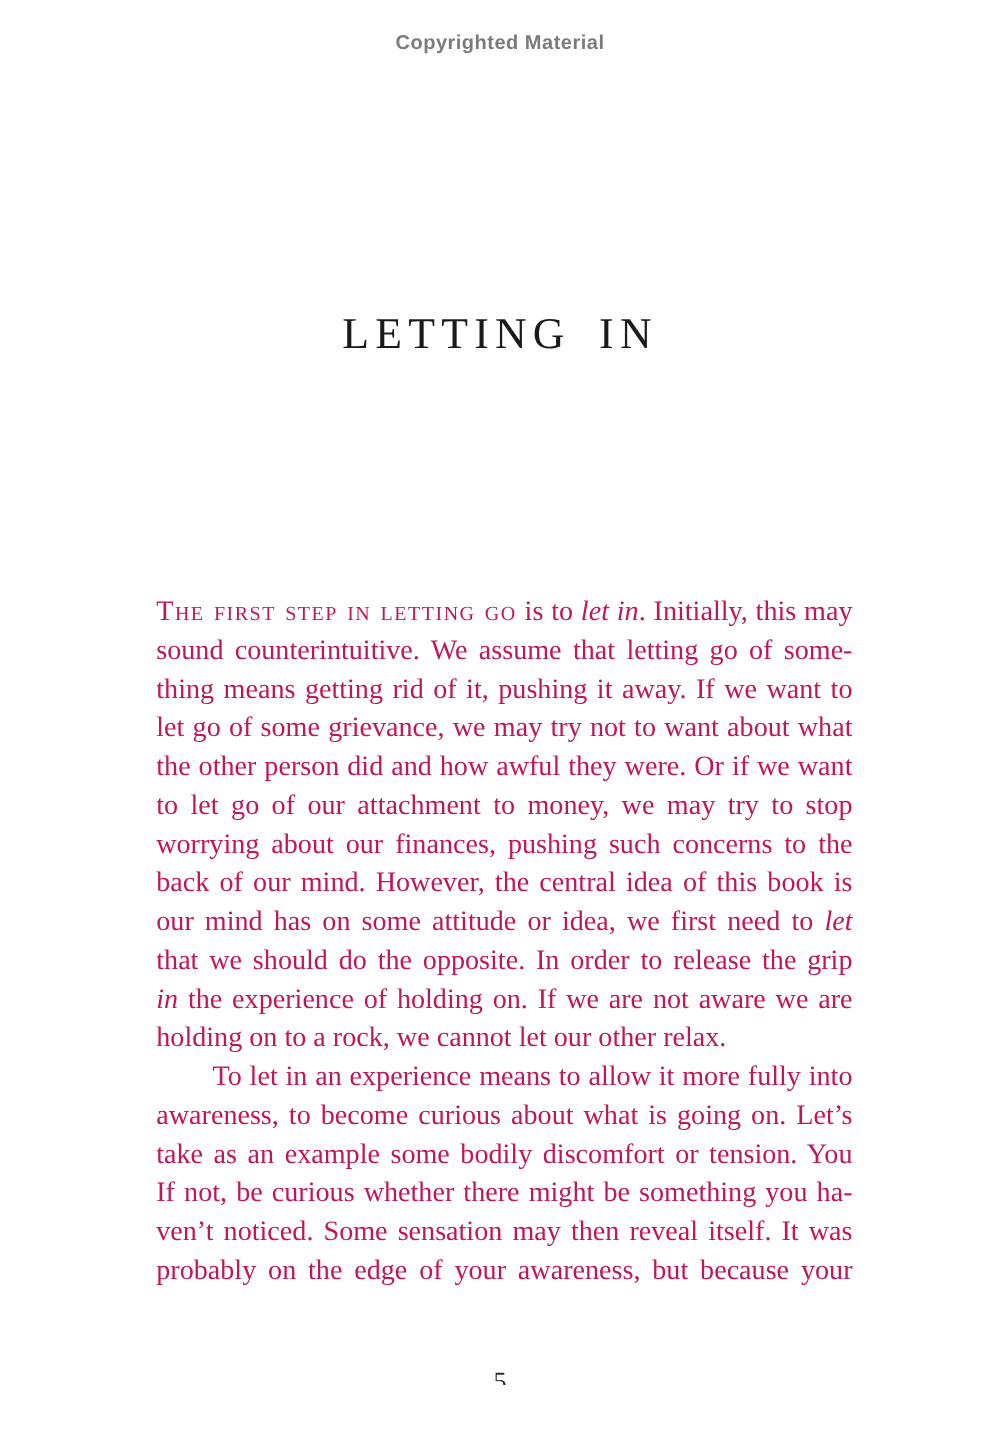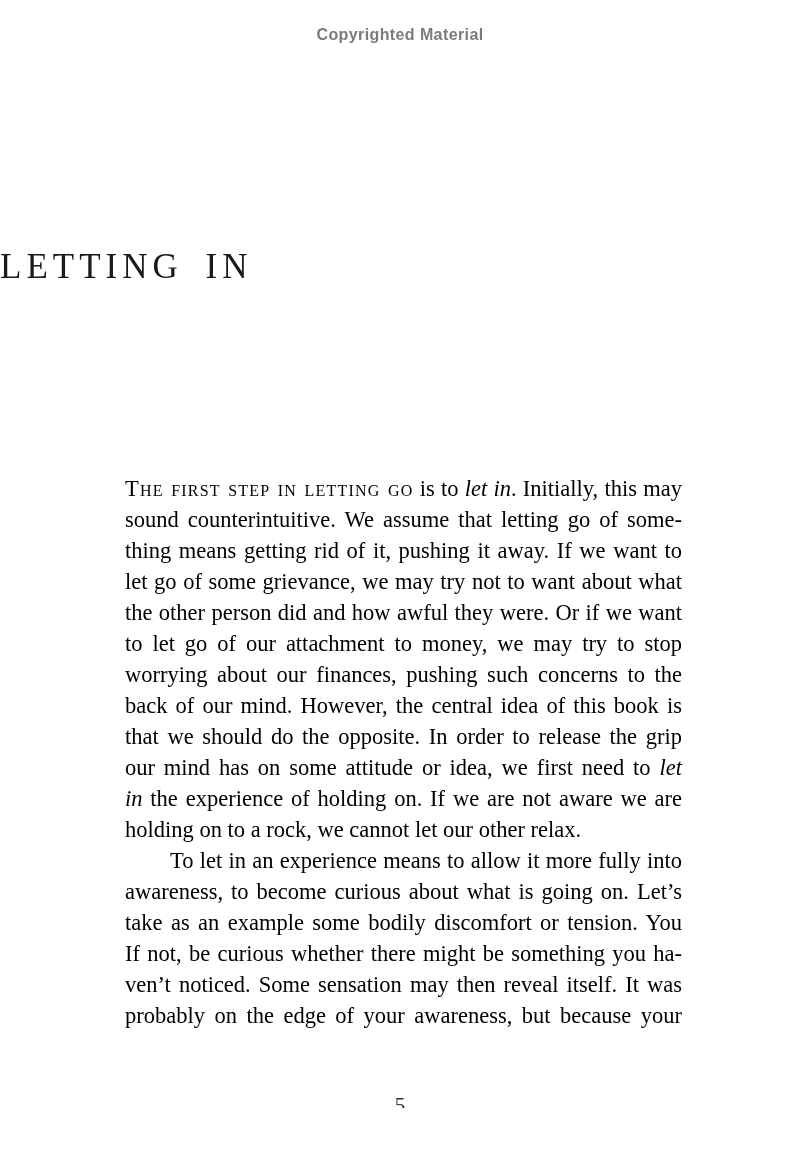--- a/index.html
+++ b/index.html
@@ -22,34 +22,35 @@
     letter-spacing: 0.4px;
     color: #7b7b7b;
   }
   .watermark.top { top: 26px; }
   .watermark.bottom { top: 1111px; }
   .chapter-title {
     position: absolute;
     left: 0;
     top: 224px;
     width: 800px;
+    text-align: center;
     font-size: 35px;
     letter-spacing: 5px;
     word-spacing: 9px;
     color: #1a1a1a;
     font-weight: normal;
   }
   .body-text {
     position: absolute;
     left: 125px;
     top: 473px;
     width: 557px;
     font-size: 22.5px;
     line-height: 31px;
-    color: #000000;
+    color: #be185d;
   }
   .line {
     text-align: justify;
     text-align-last: left;
     white-space: normal;
     height: 31px;
   }
   .line.just { text-align-last: justify; }
   .line.ind { text-indent: 45px; }
   .sc { font-variant: small-caps; letter-spacing: 1.2px; }
@@ -73,22 +74,22 @@
   <div class="body-text">
       <div>
         <div class="line just"><span class="sc">The first step in letting go</span> is to <span class="i">let in</span>. Initially, this may</div>
         <div class="line just">sound counterintuitive. We assume that letting go of some-</div>
         <div class="line just">thing means getting rid of it, pushing it away. If we want to</div>
         <div class="line just">let go of some grievance, we may try not to want about what</div>
         <div class="line just">the other person did and how awful they were. Or if we want</div>
         <div class="line just">to let go of our attachment to money, we may try to stop</div>
         <div class="line just">worrying about our finances, pushing such concerns to the</div>
         <div class="line just">back of our mind. However, the central idea of this book is</div>
+        <div class="line just">our mind has on some attitude or idea, we first need to <span class="i">let</span></div>
         <div class="line just">that we should do the opposite. In order to release the grip</div>
-        <div class="line just">our mind has on some attitude or idea, we first need to <span class="i">let</span></div>
         <div class="line just"><span class="i">in</span> the experience of holding on. If we are not aware we are</div>
         <div class="line">holding on to a rock, we cannot let our other relax.</div>
       </div>
       <div>
         <div class="line just ind">To let in an experience means to allow it more fully into</div>
         <div class="line just">awareness, to become curious about what is going on. Let’s</div>
         <div class="line just">take as an example some bodily discomfort or tension. You</div>
         <div class="line just">If not, be curious whether there might be something you ha-</div>
         <div class="line just">ven’t noticed. Some sensation may then reveal itself. It was</div>
         <div class="line just">probably on the edge of your awareness, but because your</div>

